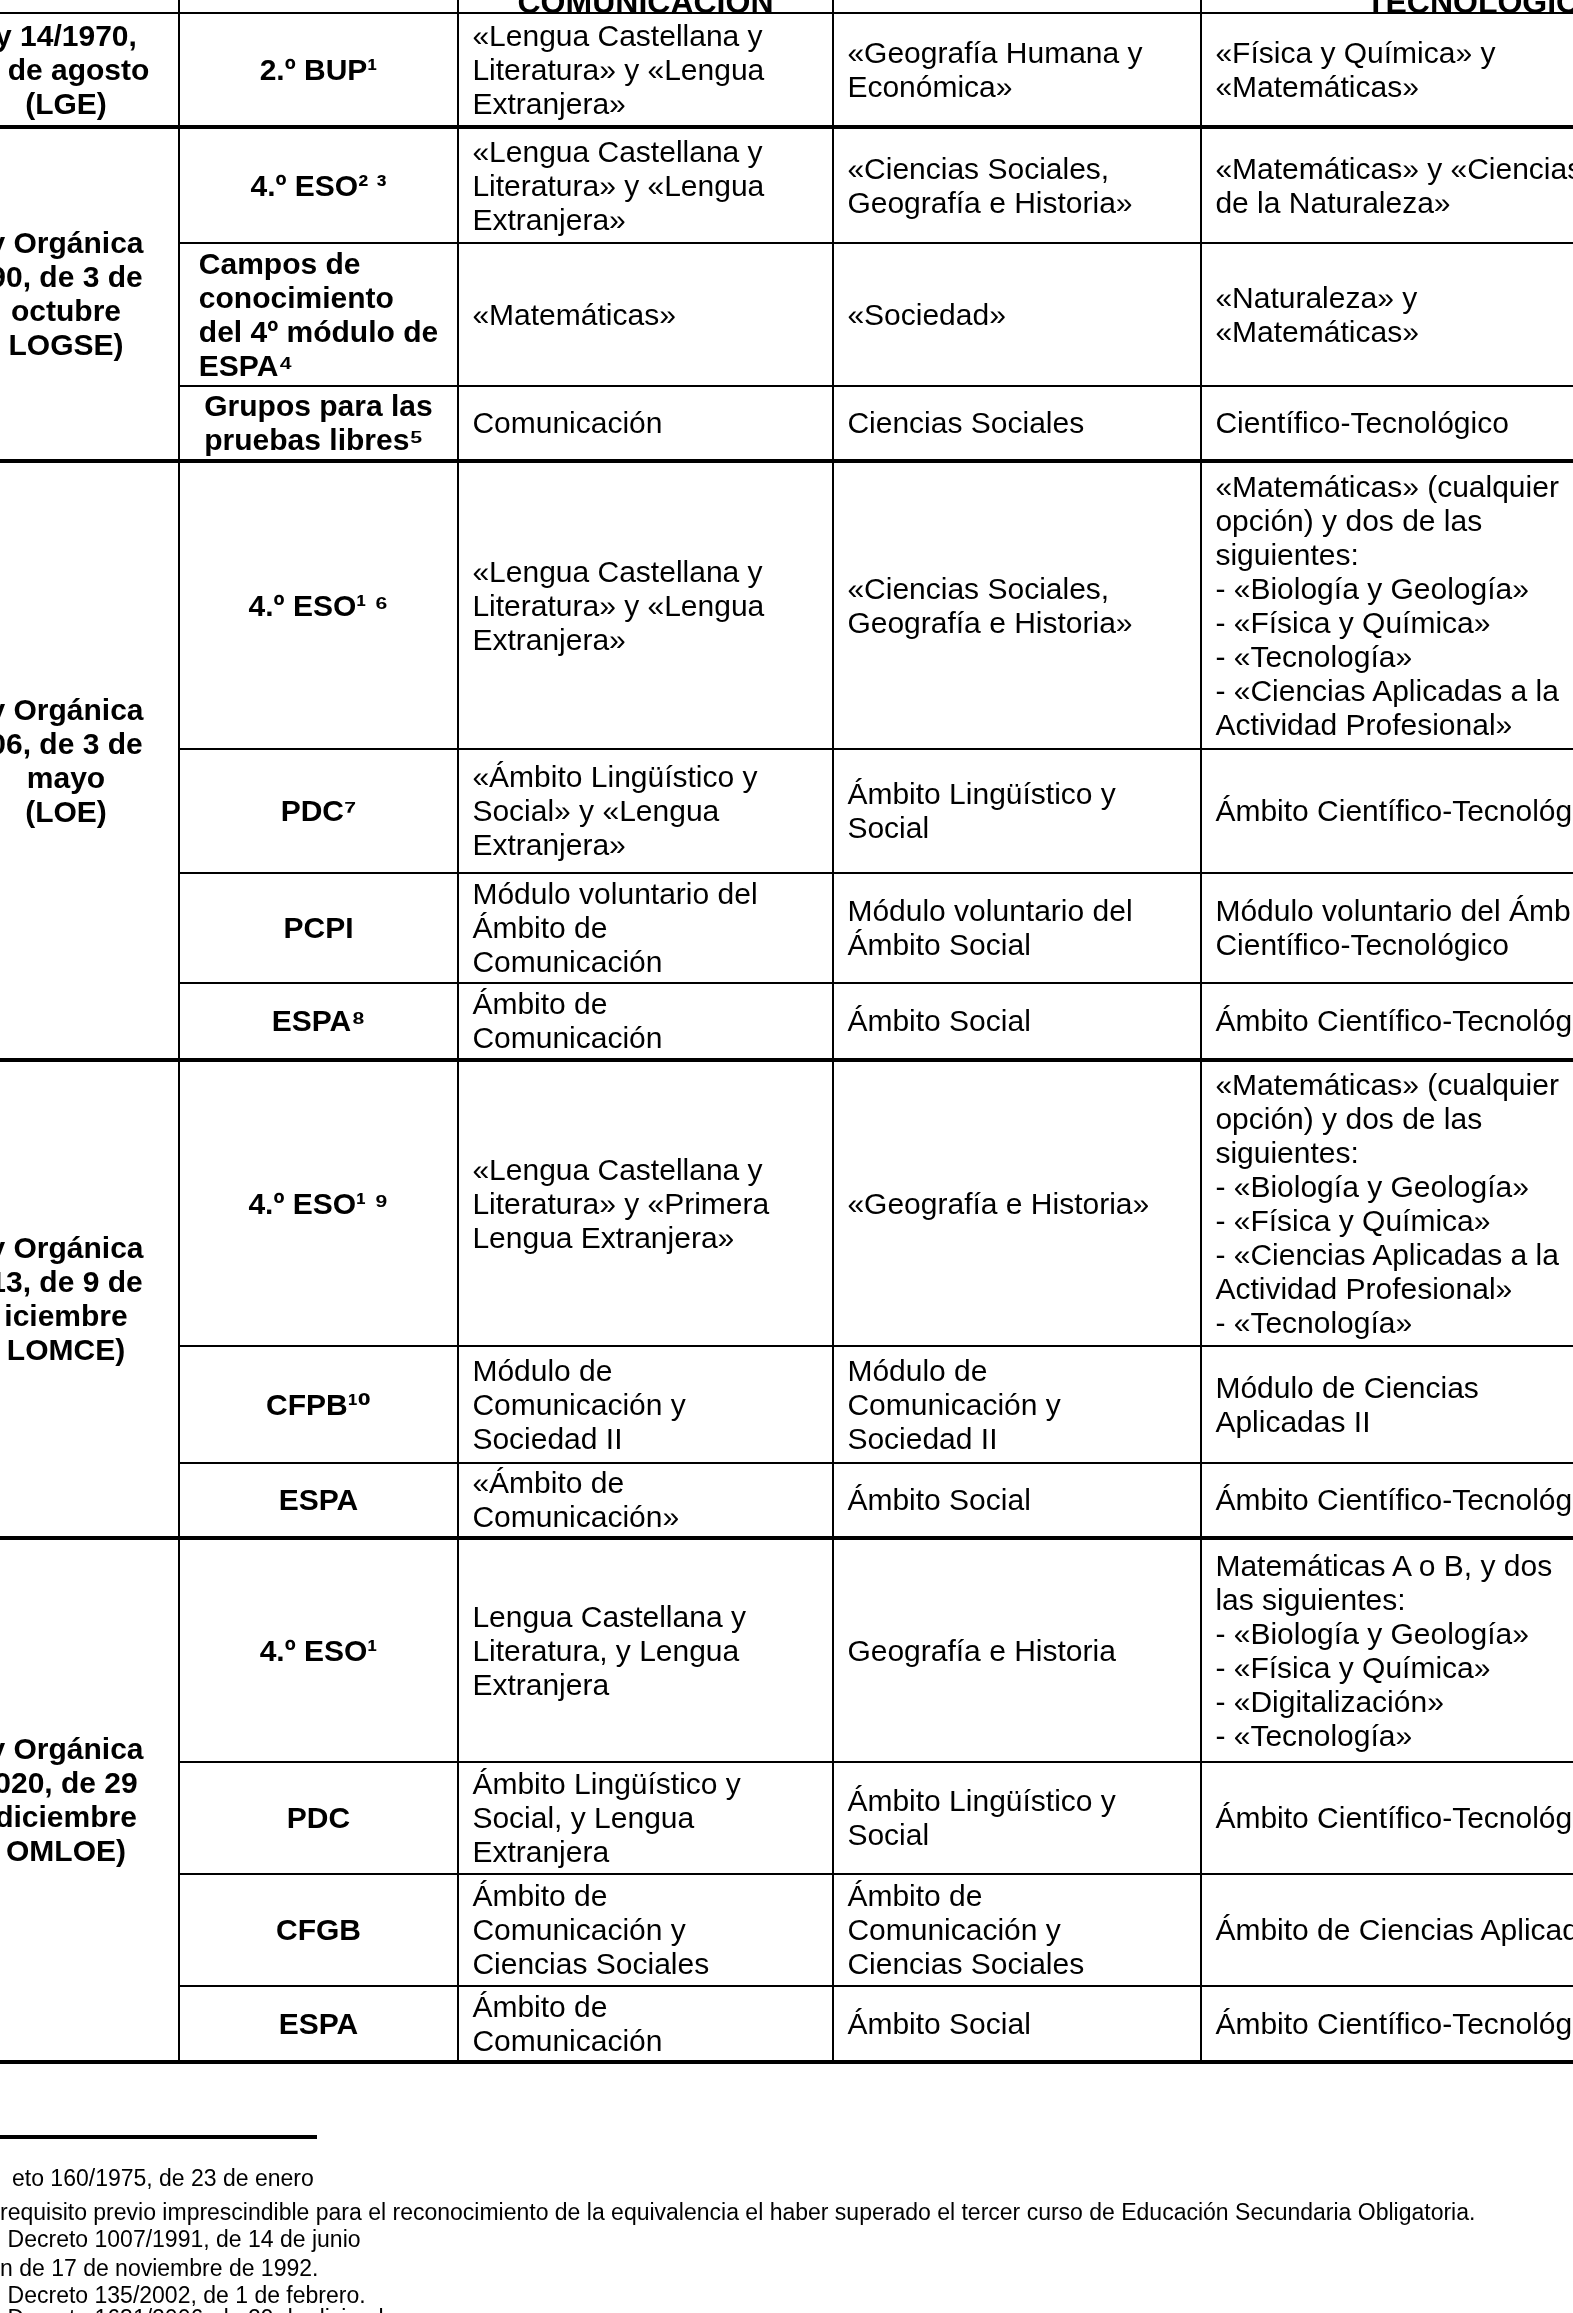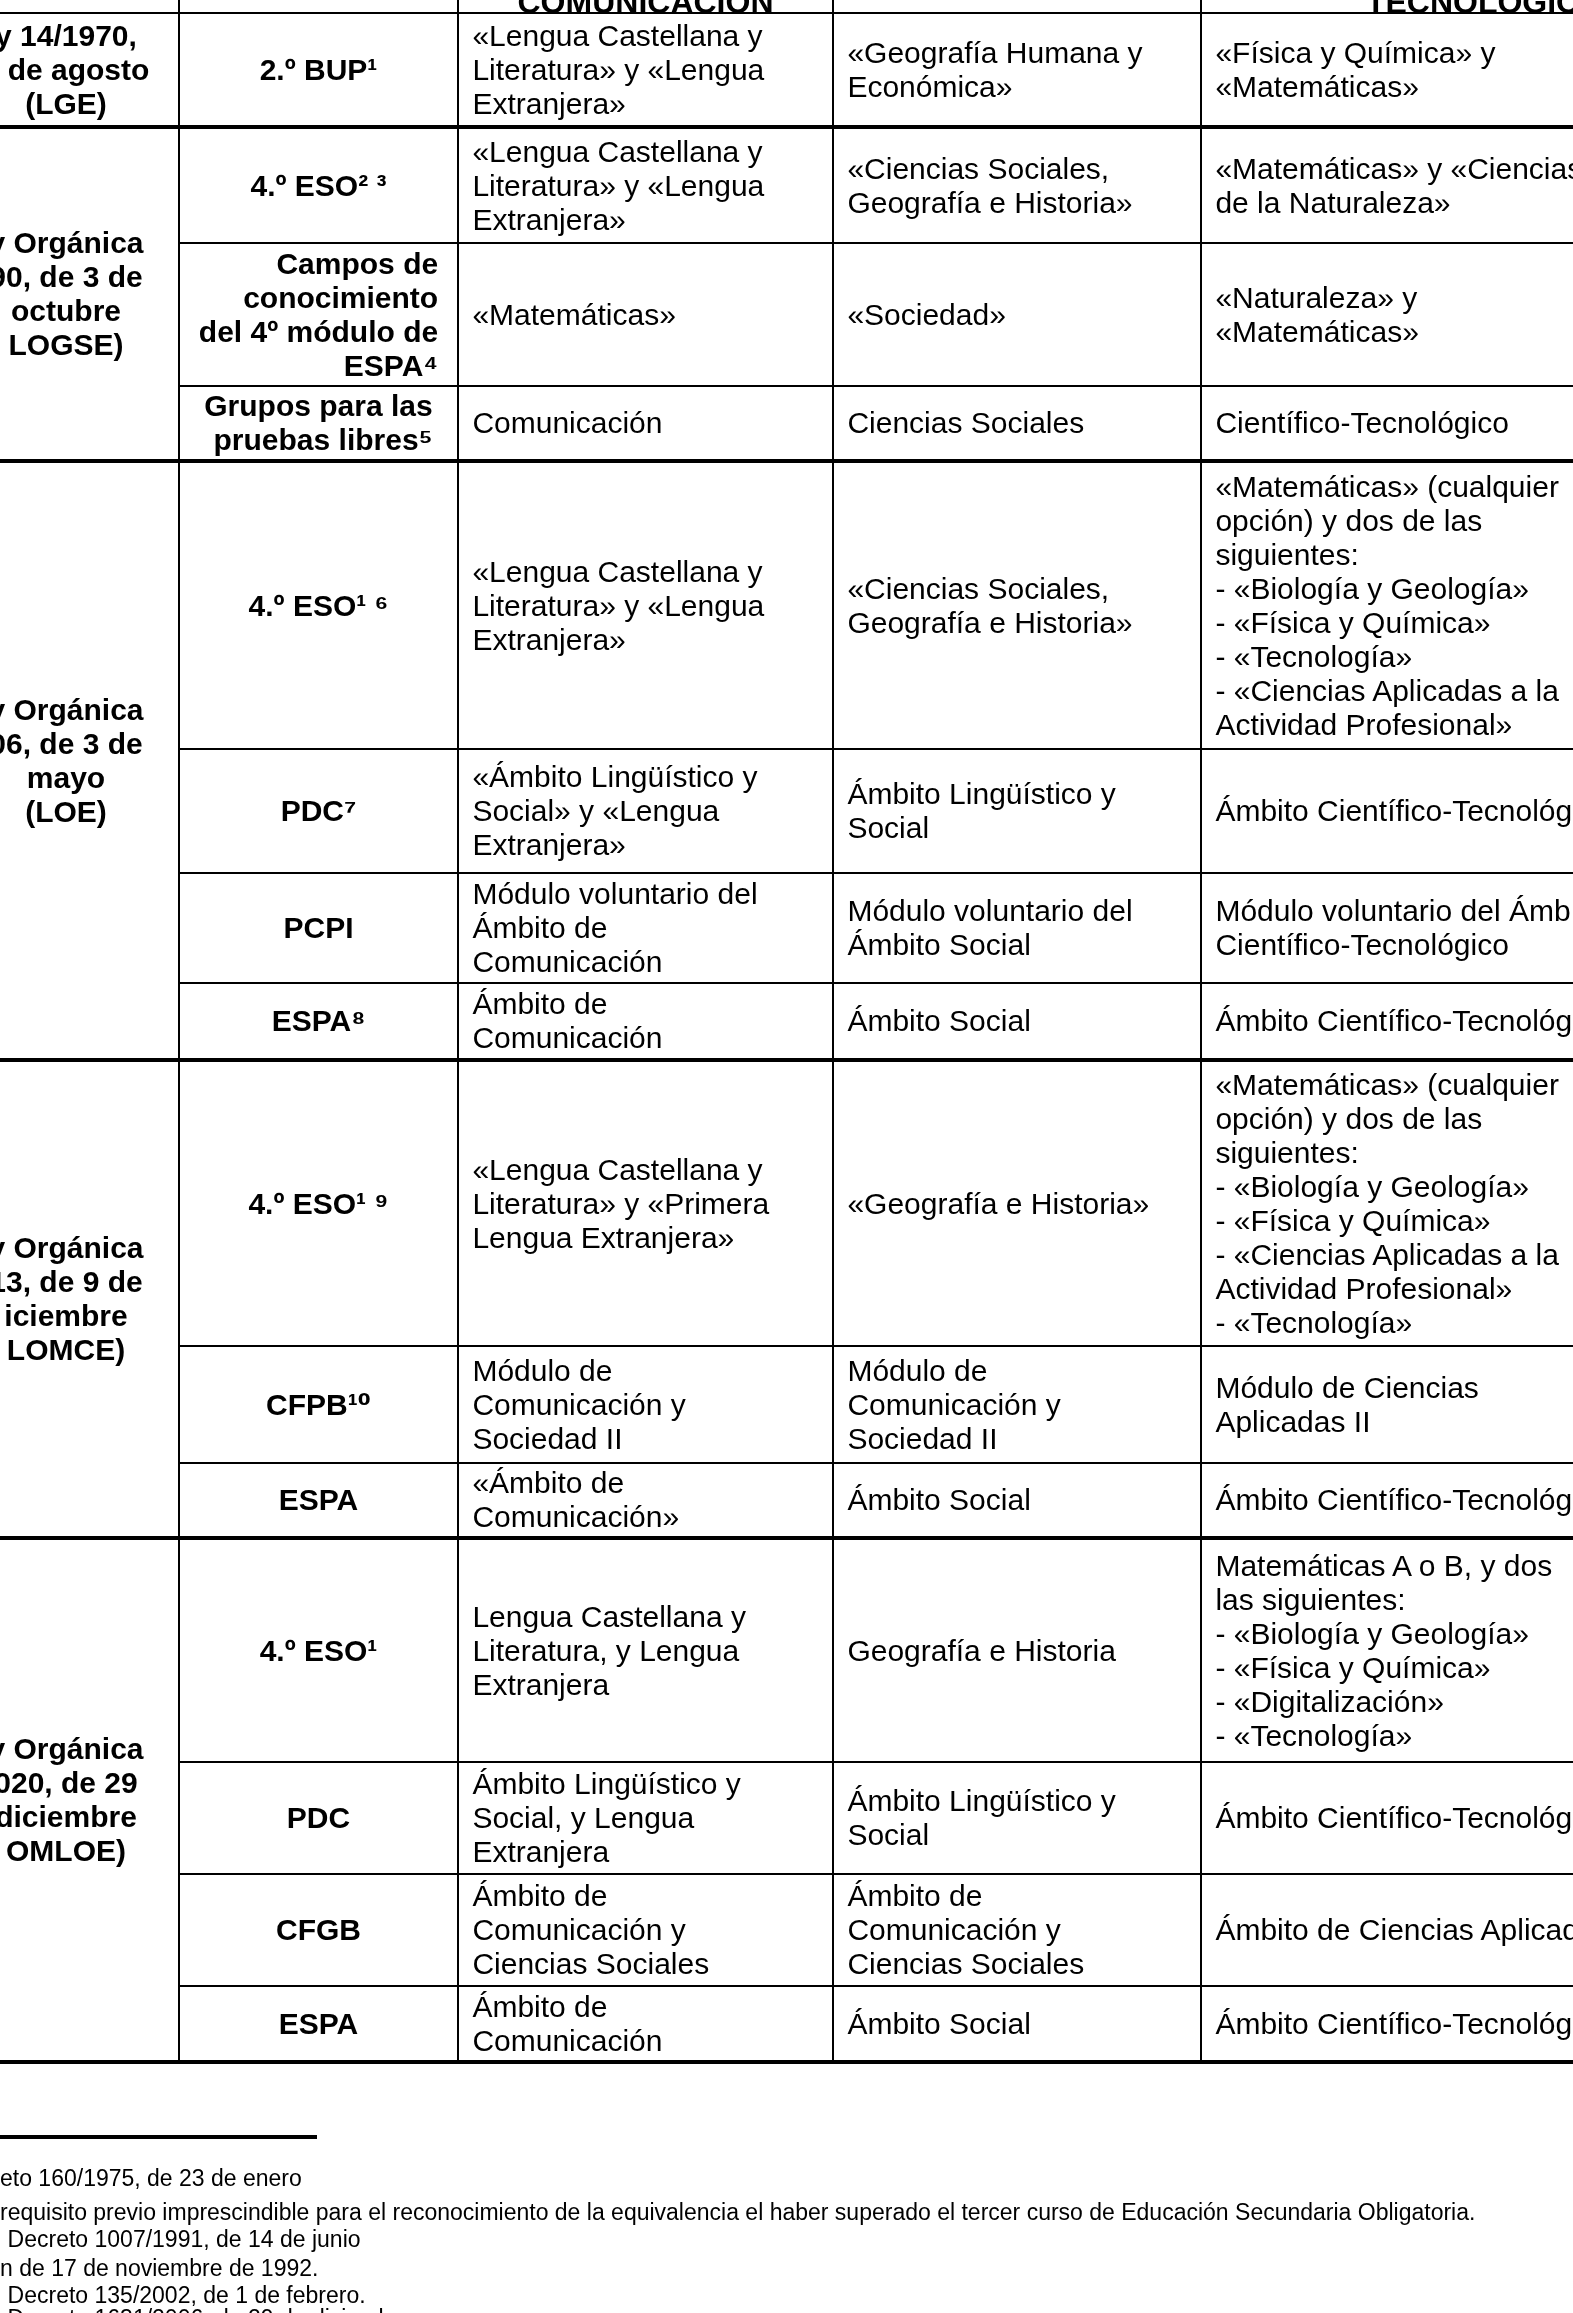--- a/index.html
+++ b/index.html
@@ -21,21 +21,21 @@
     border-bottom:2.9px solid #000;
     display:flex;align-items:center;
     font-size:30px;line-height:34px;
     padding:1.9px 13.4px;
     white-space:pre-line;
     overflow:visible;
   }
   .sb{border-bottom-width:4.8px;}
   .law{font-weight:700;padding:0;}
   .law-in{width:268px;margin-left:-46px;text-align:center;white-space:pre-line;}
-  .course{font-weight:700;justify-content:center;text-align:right;padding:1.9px 3.8px;}
+  .course{font-weight:700;justify-content:center;text-align:left;padding:1.9px 3.8px;}
   .hc{
     box-sizing:border-box;position:relative;overflow:hidden;
     border-right:2.9px solid #000;border-bottom:2.9px solid #000;
   }
   .hc span{
     position:absolute;top:-14.3px;left:0;right:0;
     text-align:center;font-weight:700;font-size:32px;line-height:32.5px;
     white-space:nowrap;
   }
   
@@ -209,19 +209,19 @@
 
   <div class="c course sb" style="grid-area:16/2/17/3">ESPA</div>
   <div class="c sb" style="grid-area:16/3/17/4">Ámbito de
 Comunicación</div>
   <div class="c sb" style="grid-area:16/4/17/5">Ámbito Social</div>
   <div class="c sb" style="grid-area:16/5/17/6">Ámbito Científico-Tecnológ</div>
 
 </div>
 
 <div class="fnsep"></div>
-<div class="fn" style="top:2166px;left:0px">eto 160/1975, de 23 de enero</div>
+<div class="fn" style="top:2166px;left:12px">eto 160/1975, de 23 de enero</div>
 <div class="fn" style="top:2200px;left:0px">requisito previo imprescindible para el reconocimiento de la equivalencia el haber superado el tercer curso de Educación Secundaria Obligatoria.</div>
 <div class="fn" style="top:2227px;left:7.6px">Decreto 1007/1991, de 14 de junio</div>
 <div class="fn" style="top:2256px;left:0px">n de 17 de noviembre de 1992.</div>
 <div class="fn" style="top:2283px;left:7.6px">Decreto 135/2002, de 1 de febrero.</div>
 <div class="fn" style="top:2306px;left:7.6px">Decreto 1631/2006, de 29 de diciembre</div>
 
 
 </body></html>

